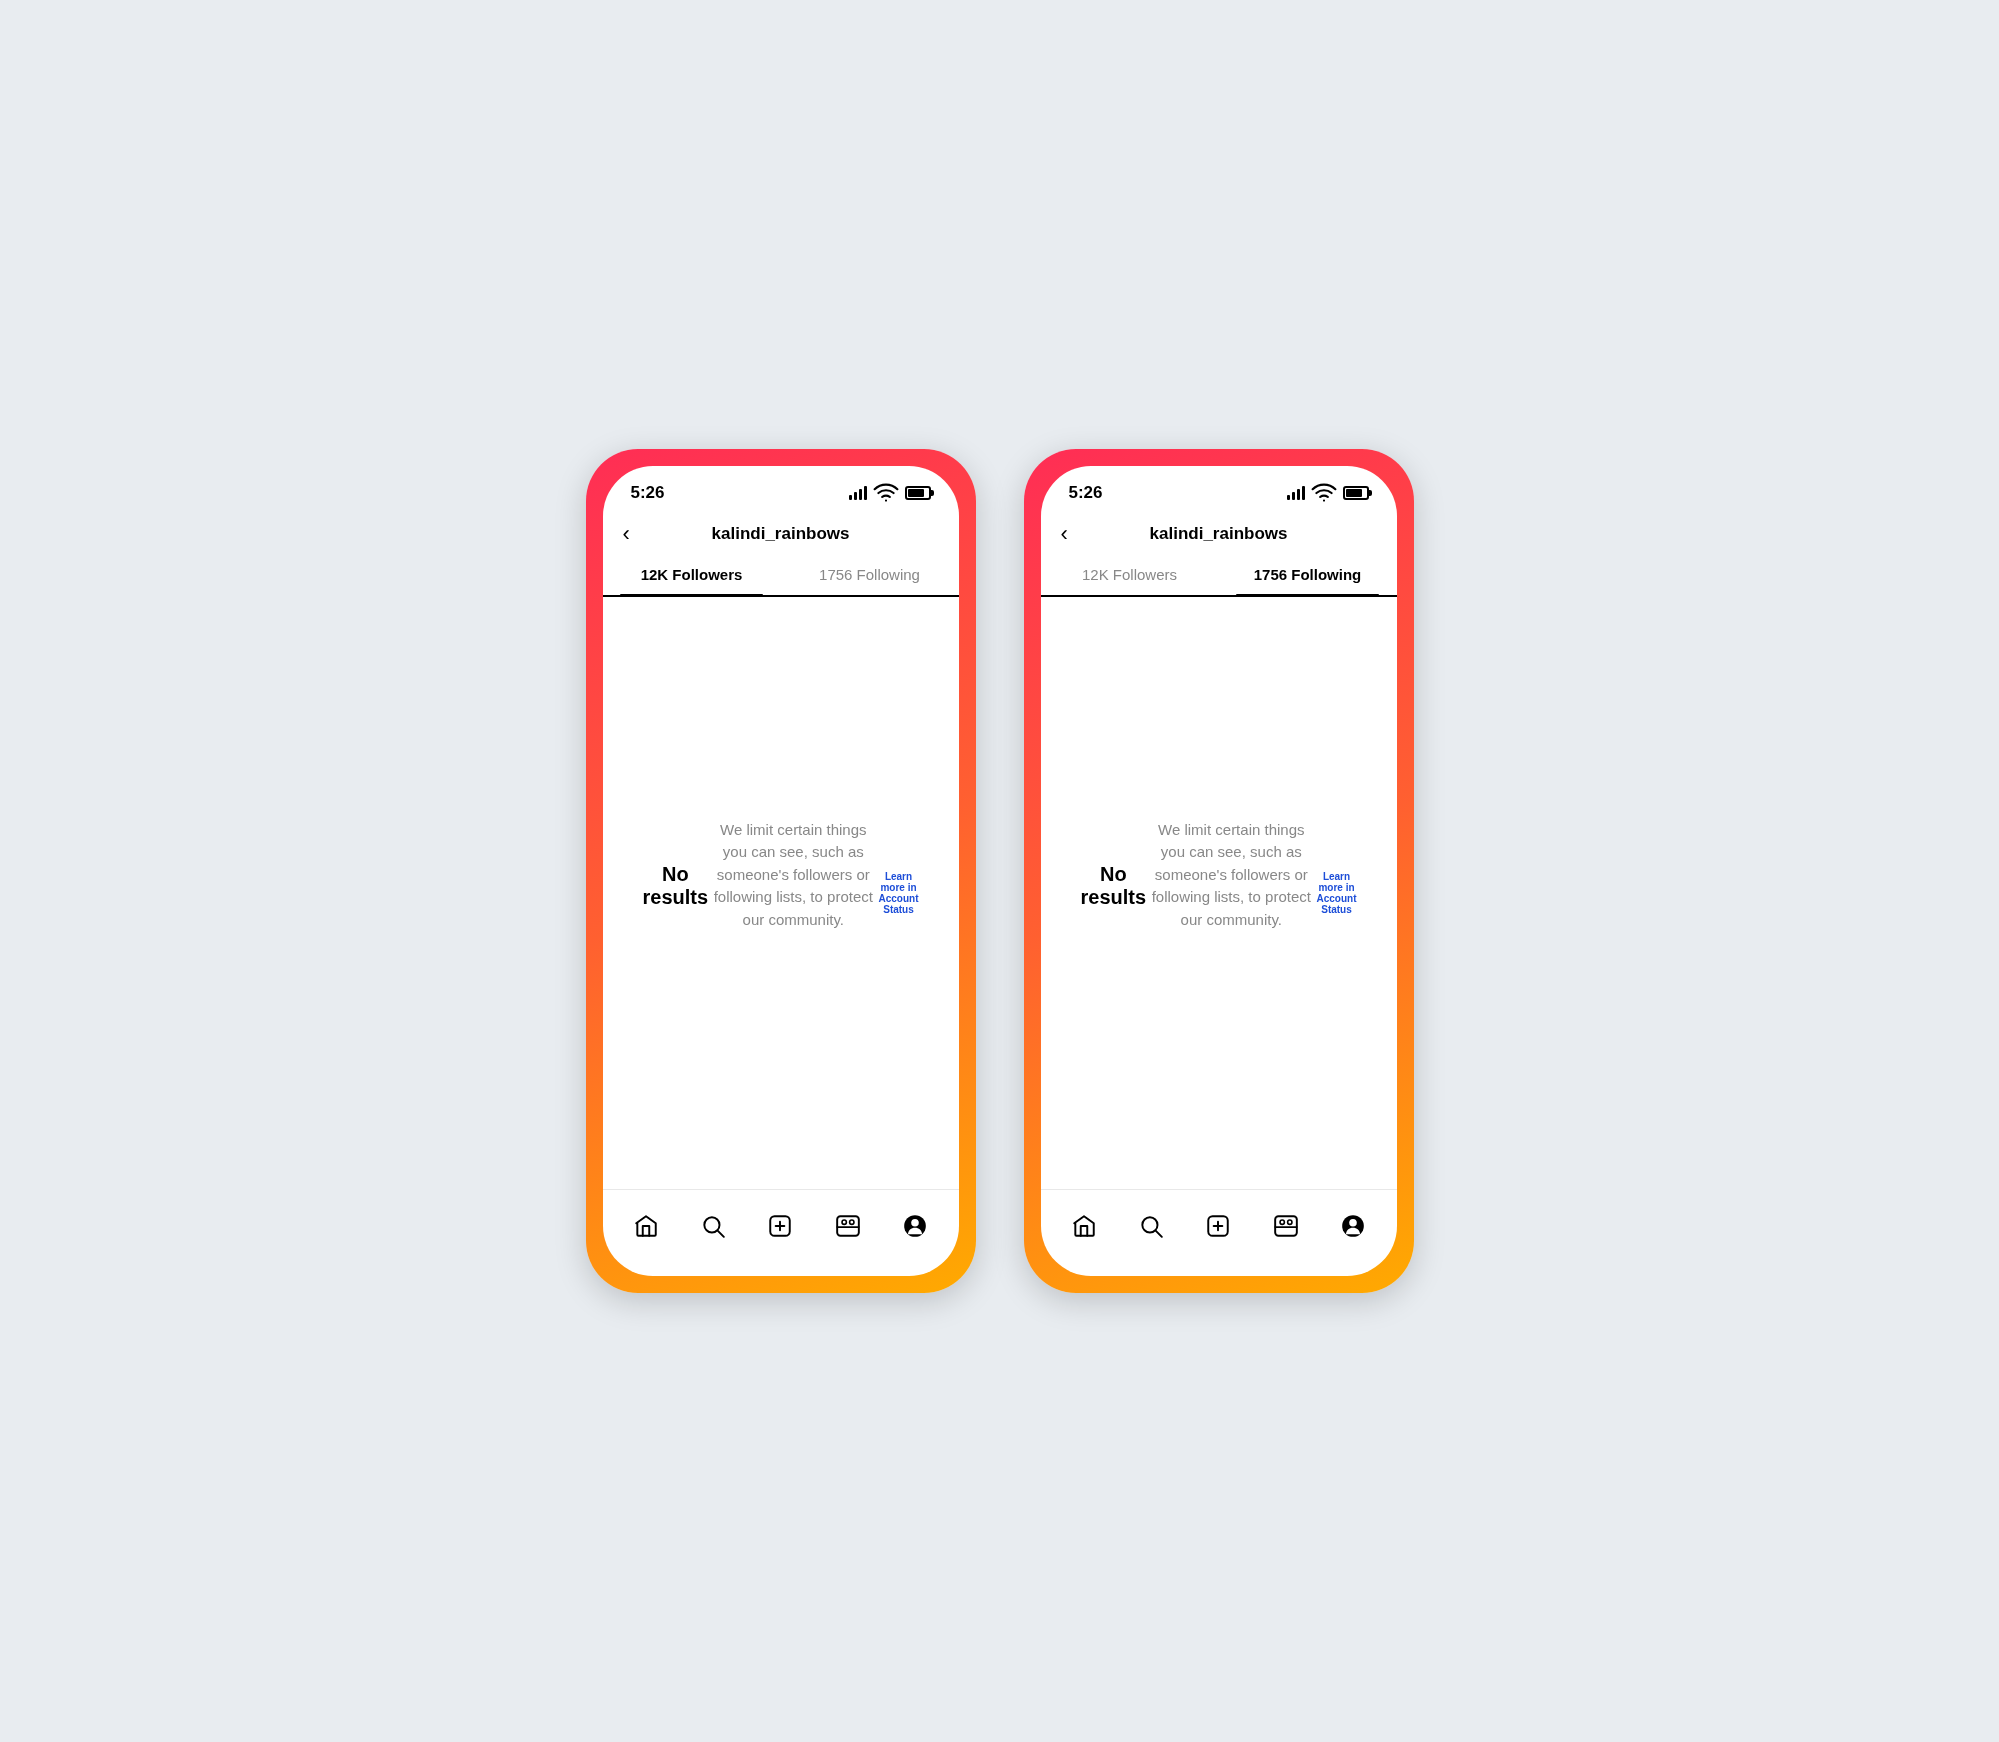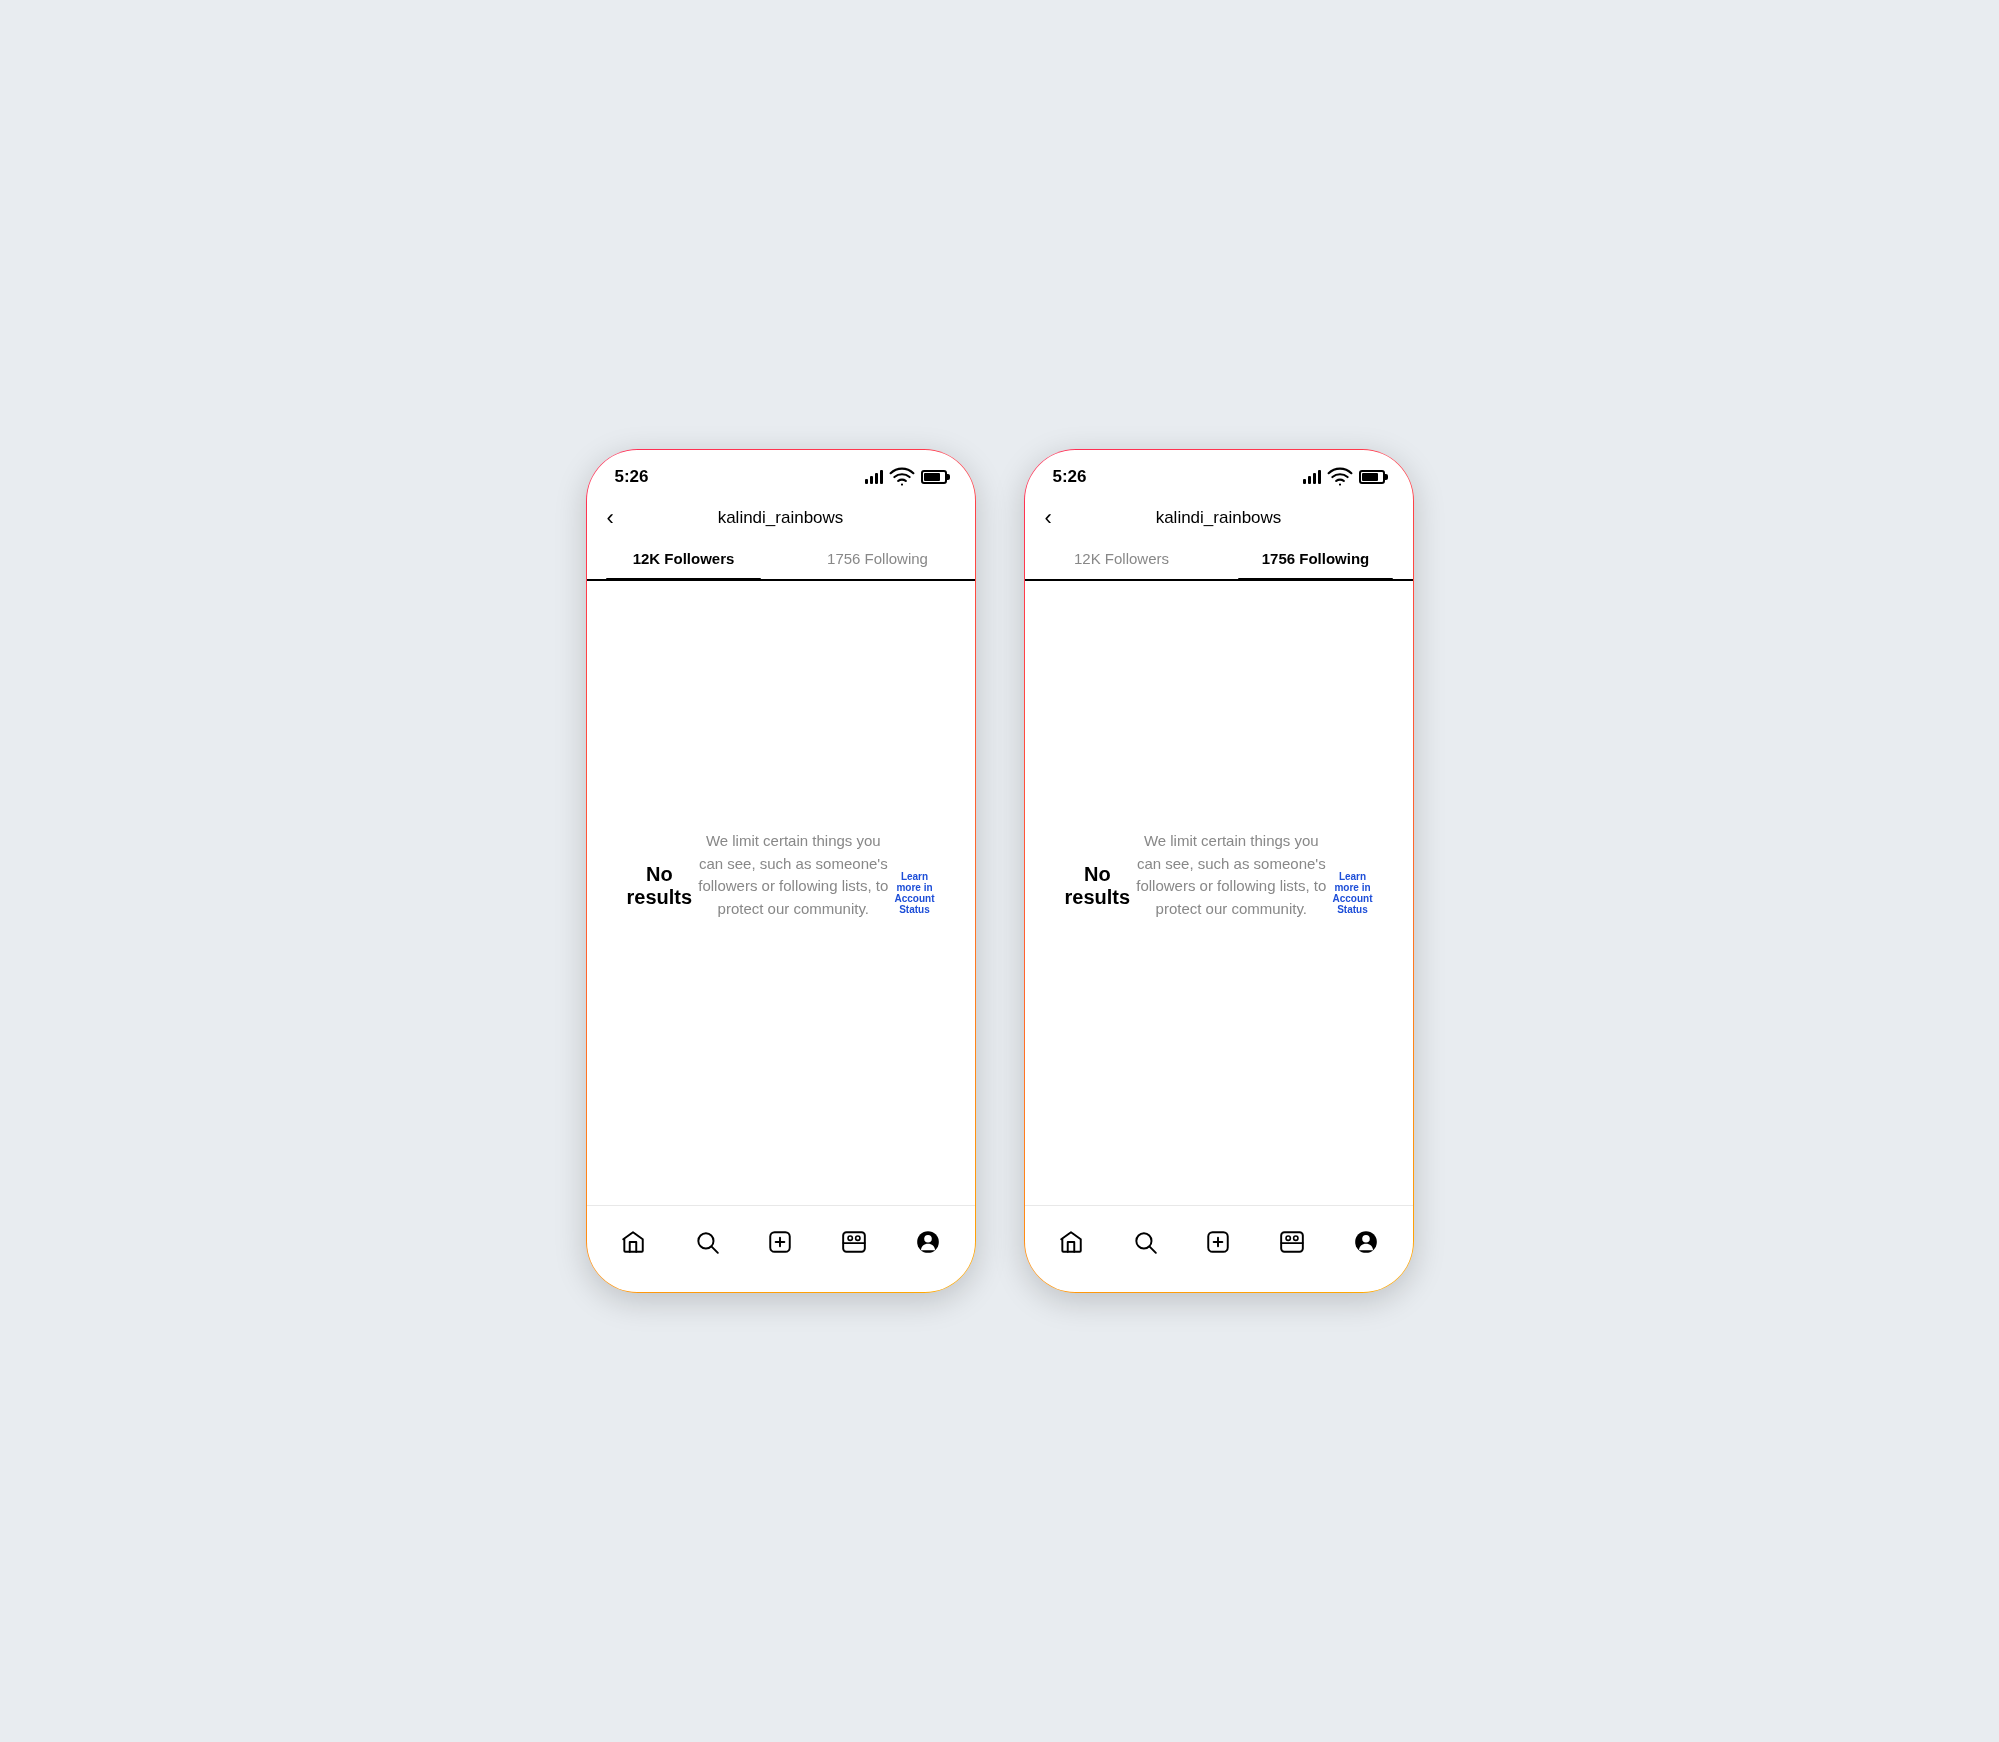--- a/index.html
+++ b/index.html
@@ -15,21 +15,21 @@
     .page-wrapper {
       display: flex;
       gap: 48px;
       align-items: center;
       justify-content: center;
     }
     .phone-outer {
       width: 390px;
       height: 844px;
       border-radius: 52px;
-      padding: 1px;
+      padding: 17px;
       background: linear-gradient(160deg, #ff2d55, #ff6030, #ffaa00);
       box-shadow: 0 8px 32px rgba(0,0,0,0.18);
     }
     .phone-inner {
       width: 100%;
       height: 100%;
       border-radius: 50px;
       background: #fff;
       overflow: hidden;
       display: flex;
@@ -109,21 +109,21 @@
       left: 20px;
       font-size: 22px;
       color: #000;
       background: none;
       border: none;
       cursor: pointer;
       line-height: 1;
     }
     .nav-title {
       font-size: 17px;
-      font-weight: 400;
+      font-weight: 700;
       color: #000;
     }
     
     .tabs {
       display: flex;
       border-bottom: 2px solid #000000;
       flex-shrink: 0;
     }
     .tab {
       flex: 1;

